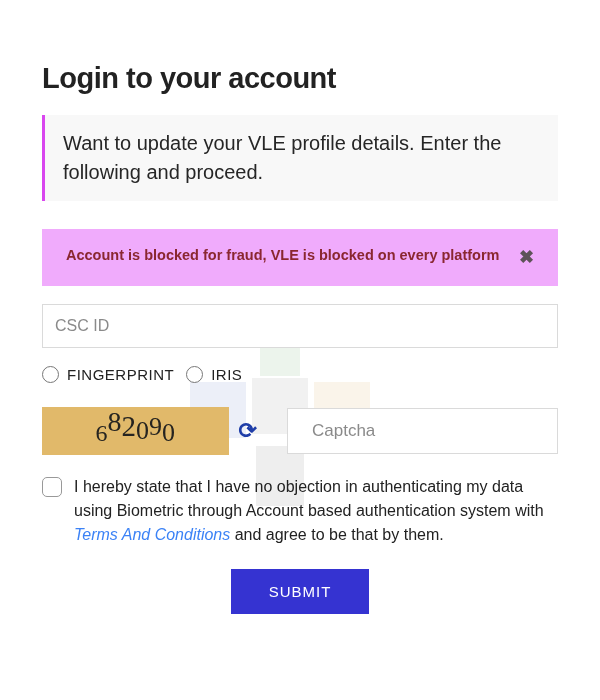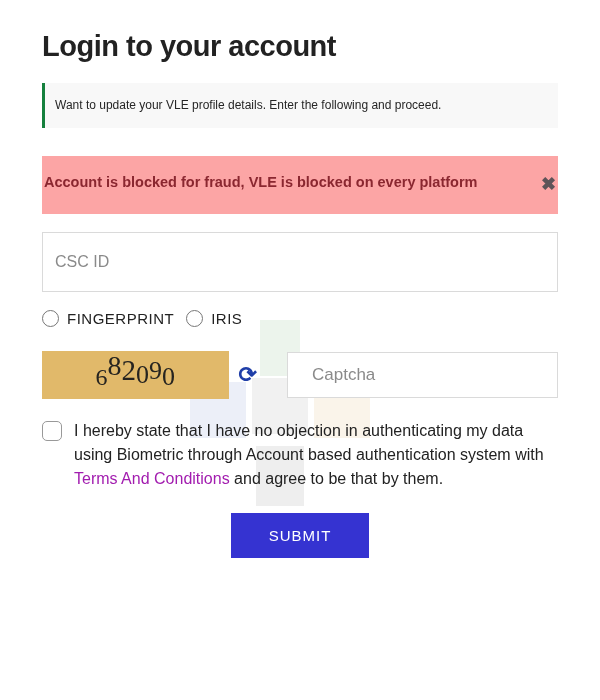--- a/index.html
+++ b/index.html
@@ -13,53 +13,54 @@
       width: 600px;
       height: 700px;
       padding: 30px 42px;
       color: #222;
     }
     .page-title {
       font-size: 29px;
       font-weight: 800;
       margin-bottom: 20px;
       letter-spacing: -0.5px;
+      margin-top: 32px;
     }
     .info-box {
       background: #f8f8f8;
-      border-left: 3px solid #15803d;
-      padding: 14px 10px;
-      font-size: 12px;
+      border-left: 3px solid #d946ef;
+      padding: 14px 18px;
+      font-size: 20px;
       line-height: 1.45;
       margin-bottom: 28px;
       color: #262626;
     }
     .alert-error {
-      background: #fca5a5;
-      padding: 16px 2px;
+      background: #f0abfc;
+      padding: 16px 24px;
       font-size: 14.5px;
       font-weight: 700;
       color: #8a2730;
       margin-bottom: 18px;
       display: flex;
       justify-content: space-between;
       align-items: flex-start;
       gap: 14px;
       line-height: 1.4;
     }
     .alert-close {
       cursor: pointer;
       font-size: 18px;
       font-weight: 900;
       color: #5e5358;
       flex-shrink: 0;
     }
     .text-input {
       width: 100%;
-      height: 60px;
+      height: 44px;
       border: 1px solid #dadada;
       padding: 0 12px;
       font-size: 16px;
       color: #6b6b6b;
       background: #fff;
       margin-bottom: 18px;
       outline: none;
     }
     .text-input::placeholder {
       color: #8a8a8a;
@@ -159,22 +160,23 @@
       flex-shrink: 0;
       margin-top: 2px;
       cursor: pointer;
     }
     .consent-text {
       font-size: 16px;
       line-height: 1.5;
       color: #222;
     }
     .consent-text a {
-      color: #a21caf;
+      color: #3b82f6;
       text-decoration: none;
+      font-style: italic;
     }
     .submit-wrap {
       text-align: center;
     }
     .submit-btn {
       background: #3533d1;
       color: #fff;
       border: none;
       font-size: 15px;
       font-weight: 400;

